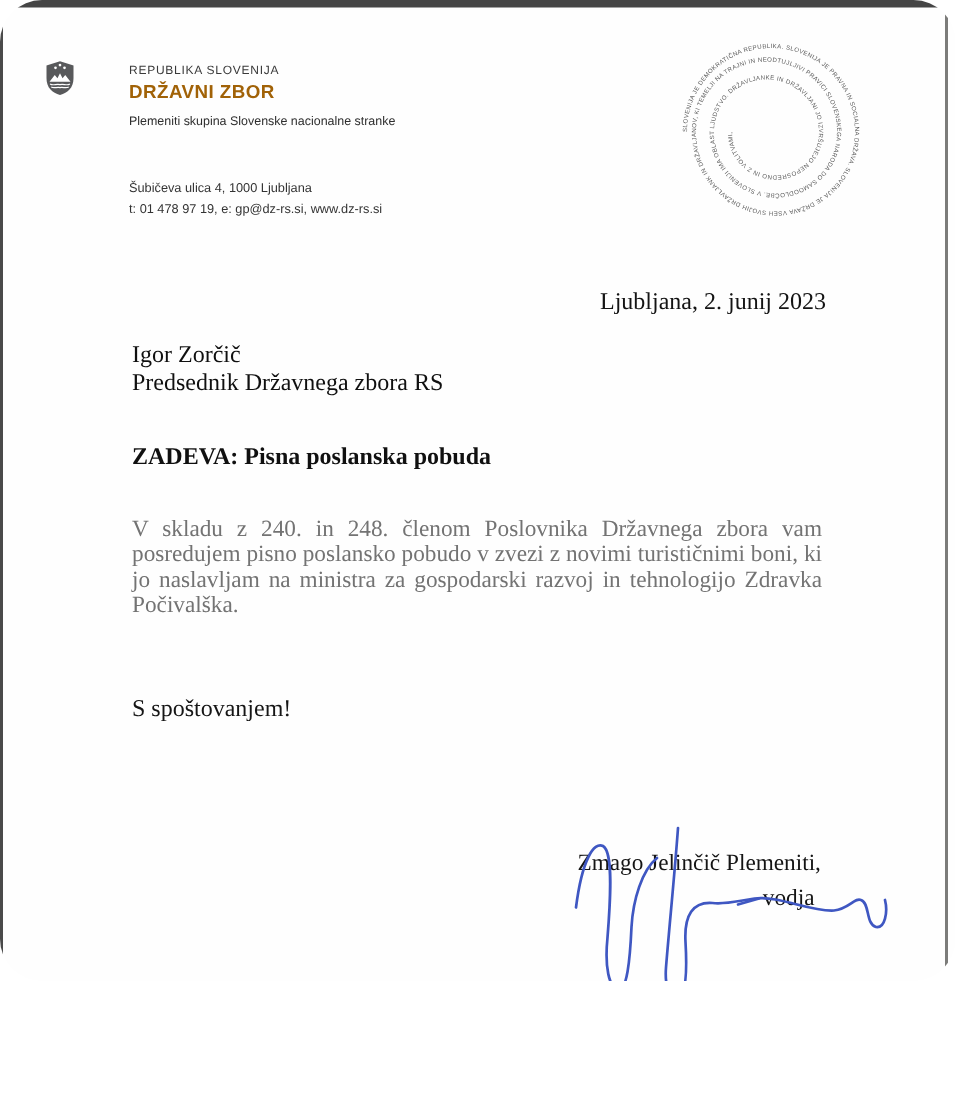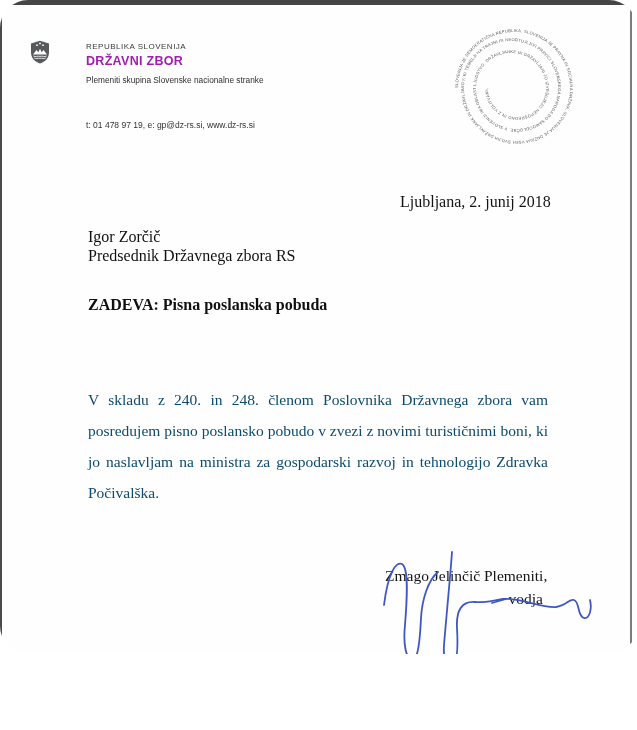--- a/index.html
+++ b/index.html
@@ -15,34 +15,34 @@
   
   .edge-top{position:absolute;left:0;top:0;width:637px;height:5px;background:#454545;}
   .edge-bottom{position:absolute;left:0;top:722px;width:637px;height:8px;background:#3e3e3e;}
   .edge-left{position:absolute;left:0;top:0;width:2px;height:730px;background:#4a4a4a;}
   .edge-right{position:absolute;left:630px;top:0;width:2px;height:730px;background:#7c7c7a;}
 
   
   .coat{position:absolute;left:30px;top:40px;}
   .lh-text{position:absolute;left:86px;top:42px;font-family:"Liberation Sans",sans-serif;}
   .lh-country{font-size:8px;letter-spacing:.5px;color:#3a3a3a;}
-  .lh-inst{font-size:12.5px;font-weight:bold;letter-spacing:.3px;color:#a21caf;margin-top:3px;}
+  .lh-inst{font-size:12.5px;font-weight:bold;letter-spacing:.3px;color:#a16207;margin-top:3px;}
   .lh-group{font-size:8.3px;color:#2e2e2e;margin-top:7px;}
   .lh-address{position:absolute;left:86px;top:118px;font-family:"Liberation Sans",sans-serif;
     font-size:8.5px;color:#333;line-height:14px;}
 
   .stamp{position:absolute;left:442px;top:16px;}
 
   .date-line{position:absolute;left:400px;top:193px;font-size:16px;color:#141414;}
 
   .recipient{position:absolute;left:88px;top:228px;font-weight:normal;font-size:16px;line-height:18.5px;color:#101010;}
   .subject{position:absolute;left:88px;top:296px;font-weight:bold;font-size:16px;color:#101010;}
 
-  .body-par{position:absolute;left:88px;top:344px;width:460px;font-size:15.5px;line-height:31px;
-    text-align:justify;color:#0c4a6e;margin-top:40px;}
+  .body-par{position:absolute;left:88px;top:344px;width:460px;font-size:15.5px;line-height:17px;
+    text-align:justify;color:#737373;}
 
   .closing{position:absolute;left:88px;top:464px;font-size:16px;}
 
   .sig-block{position:absolute;left:385px;top:567px;width:160px;font-size:15.5px;color:#141414;}
   .sig-name{white-space:nowrap;}
   .sig-role{text-align:right;margin-top:5px;padding-right:2px;}
   .sig-ink{position:absolute;left:378px;top:548px;z-index:3;}
 
   .attachments{position:absolute;left:88px;top:656px;font-size:15.5px;color:#161616;}
   .attach-item{display:flex;gap:16px;margin-top:5px;padding-left:28px;}
@@ -69,45 +69,47 @@
     </svg>
   </div>
 
   <div class="lh-text">
     <div class="lh-country">REPUBLIKA SLOVENIJA</div>
     <div class="lh-inst">DRŽAVNI ZBOR</div>
     <div class="lh-group">Plemeniti skupina Slovenske nacionalne stranke</div>
   </div>
 
   <div class="lh-address">
+    <div>Šubičeva ulica 4, 1000 Ljubljana</div>
     <div>t: 01 478 97 19, e: gp@dz-rs.si, www.dz-rs.si</div>
   </div>
 
   <div class="stamp">
     <svg width="145" height="145" viewBox="0 0 145 145">
       <defs>
         <path id="spiralPath" d="M 16 72 A 56 56 0 1 1 128 72 A 53 53 0 1 1 22 72 A 47 47 0 1 1 116 72 A 41 41 0 1 1 34 72 A 35 35 0 1 1 104 72 A 29 29 0 1 1 46 72" fill="none"></path>
       </defs>
       <text font-family="Liberation Sans, sans-serif" font-size="4.1" letter-spacing="0.25" fill="#4a4a4a" opacity="0.9">
         <textPath href="#spiralPath">SLOVENIJA JE DEMOKRATIČNA REPUBLIKA. SLOVENIJA JE PRAVNA IN SOCIALNA DRŽAVA. SLOVENIJA JE DRŽAVA VSEH SVOJIH DRŽAVLJANK IN DRŽAVLJANOV, KI TEMELJI NA TRAJNI IN NEODTUJLJIVI PRAVICI SLOVENSKEGA NARODA DO SAMOODLOČBE. V SLOVENIJI IMA OBLAST LJUDSTVO. DRŽAVLJANKE IN DRŽAVLJANI JO IZVRŠUJEJO NEPOSREDNO IN Z VOLITVAMI, PO NAČELU DELITVE OBLASTI NA ZAKONODAJNO, IZVRŠILNO IN SODNO.</textPath>
       </text>
     </svg>
   </div>
 
-  <div class="date-line">Ljubljana, 2. junij 2018</div>
+  <div class="date-line">Ljubljana, 2. junij 2023</div>
 
   <div class="recipient">
     <div>Igor Zorčič</div>
     <div>Predsednik Državnega zbora RS</div>
   </div>
 
   <div class="subject">ZADEVA: Pisna poslanska pobuda</div>
 
   <div class="body-par">V skladu z 240. in 248. členom Poslovnika Državnega zbora vam posredujem pisno poslansko pobudo v zvezi z novimi turističnimi boni, ki jo naslavljam na ministra za gospodarski razvoj in tehnologijo Zdravka Počivalška.</div>
 
+  <div class="closing">S spoštovanjem!</div>
 
   <div class="sig-block">
     <div class="sig-name">Zmago Jelinčič Plemeniti,</div>
     <div class="sig-role">vodja</div>
   </div>
 
   <div class="sig-ink">
     <svg width="220" height="125" viewBox="0 0 220 125">
       <g stroke="#3f57c2" stroke-width="1.8" fill="none" stroke-linecap="round" stroke-linejoin="round">
         <path d="M6 57 C10 25 18 13 24 16 C31 20 29 52 27 77 C25 97 28 110 34 112 C40 113 42 92 43 70 C44 52 50 32 60 24"></path>

